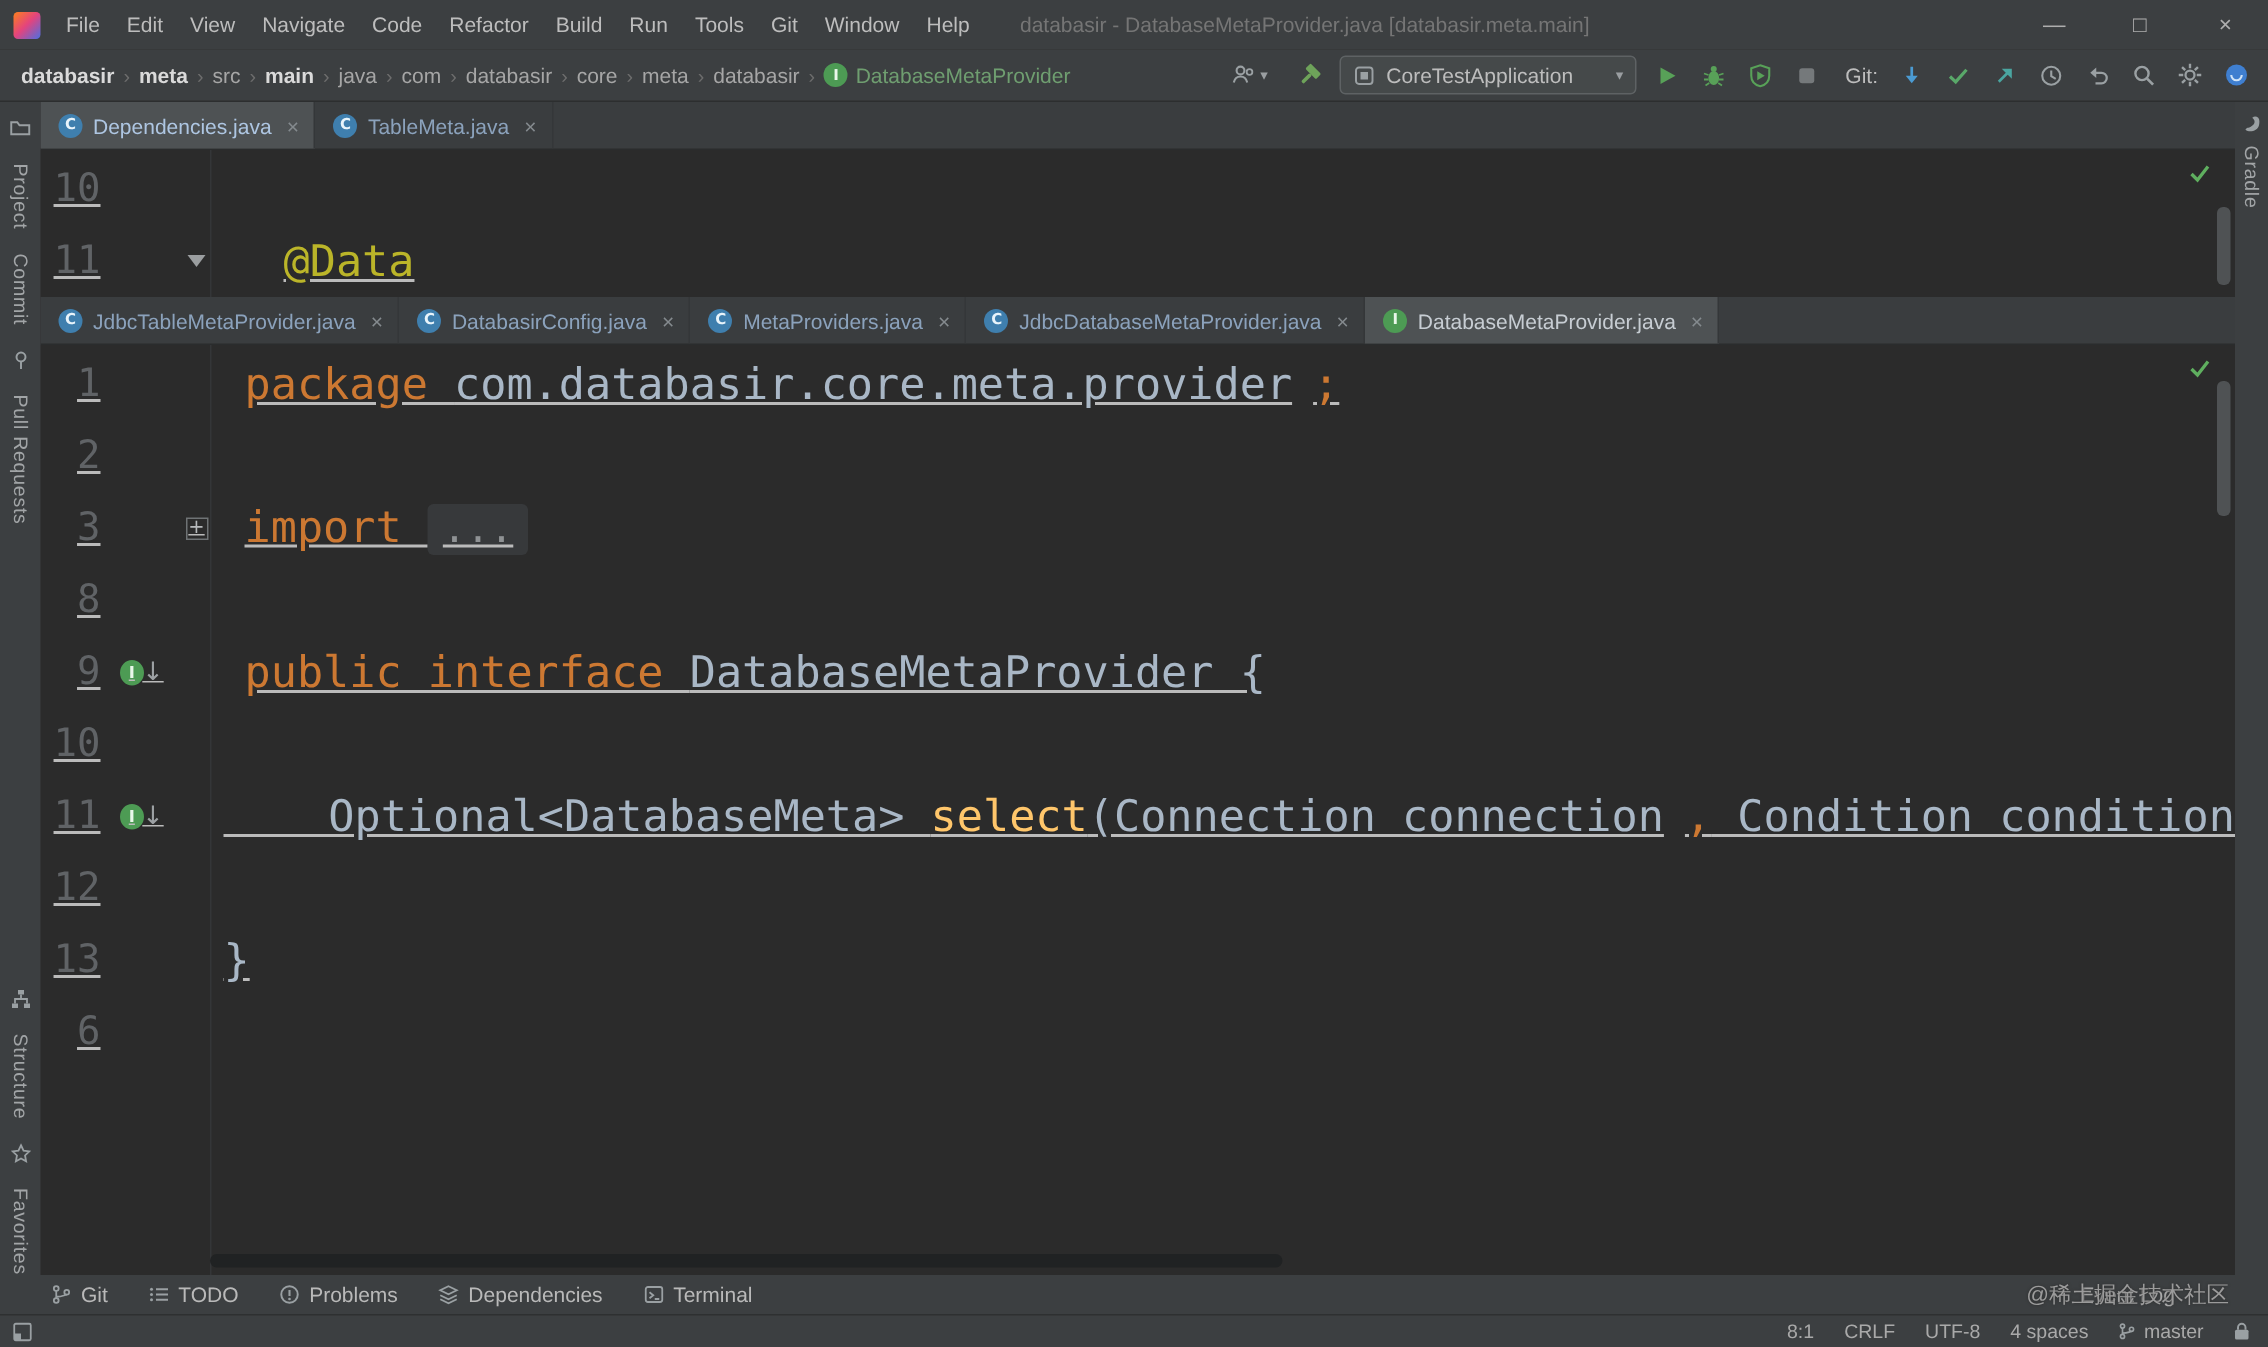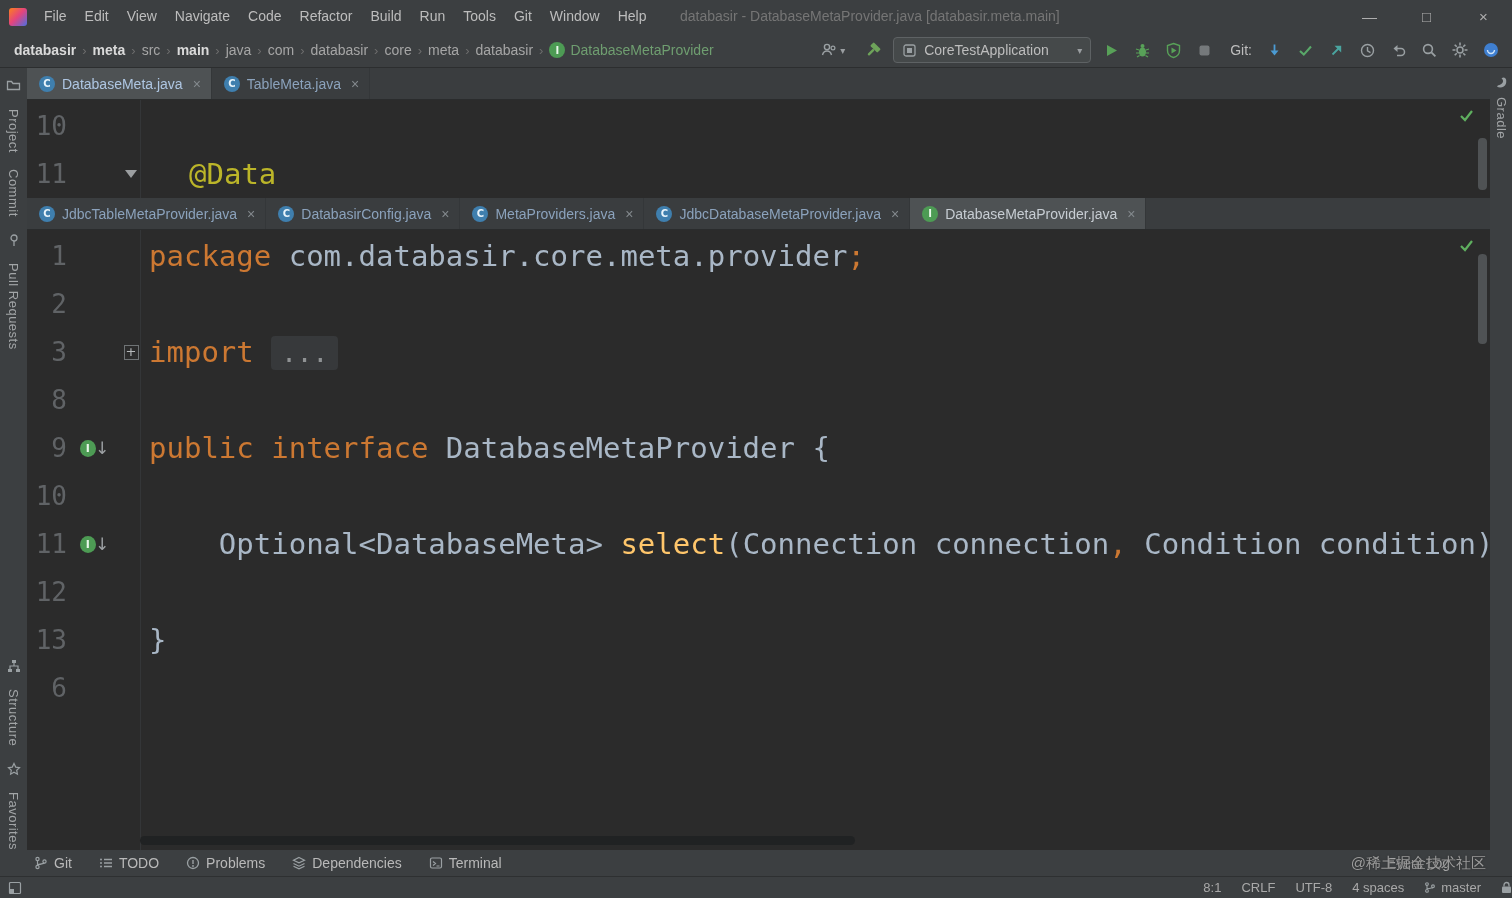--- a/index.html
+++ b/index.html
@@ -43,31 +43,31 @@
   .main { position:absolute; top:68px; left:27px; right:22px; bottom:48px; background:#2b2b2b; display:flex; flex-direction:column; }
   .tabbar { height:32px; background:#3a3d3f; border-bottom:1px solid #2a2c2d; display:flex; align-items:stretch; flex:0 0 32px; }
   .tab { display:flex; align-items:center; gap:7px; padding:0 10px 0 12px; font-size:14px; color:#8ba2bc; border-right:1px solid #343739; white-space:nowrap; }
   .tab.sel { background:#4e5254; color:#aec6e2; }
   .tab.sel.light-text { color:#c7cdd3; }
   .tab .close { color:#848a8e; font-size:14px; margin-left:3px; }
   .ball { width:16px; height:16px; border-radius:50%; display:inline-flex; align-items:center; justify-content:center; font-size:10px; font-weight:bold; font-family:"DejaVu Sans", sans-serif; flex:0 0 16px; }
   .ball.cls { background:#3f7fae; color:#e8f4fb; }
   .ball.ifc { background:#4d9b54; color:#e9f7ea; }
 
-  .editor { position:relative; background:#2b2b2b; overflow:hidden; }
+  .editor { position:relative; background:#2b2b2b; overflow:hidden;text-decoration:underline; }
   .editor.top { flex:0 0 98px; }
   .editor.bottom { flex:1; }
   .gutter-sep { position:absolute; top:0; bottom:0; left:113px; width:1px; background:#343638; }
   .lines { position:relative; padding-top:2px; }
   .line { display:flex; height:48px; align-items:center; }
   .ln { flex:0 0 40px; text-align:right; font-family:"DejaVu Sans Mono", monospace; font-size:26px; color:#606366; }
   .gslot { flex:0 0 55px; display:flex; align-items:center; justify-content:center; }
   .fslot { flex:0 0 18px; display:flex; align-items:center; justify-content:center; }
   .code { font-family:"DejaVu Sans Mono", monospace; font-size:29px; line-height:48px; white-space:pre; padding-left:9px; }
-  .tok.kw { color:#cc7832; }
+  .tok.kw { color:#cc7832;margin-left:14px; }
   .tok.plain { color:#a9b7c6; }
   .tok.method { color:#ffc66b; }
   .tok.ann { color:#bbb529;margin-left:40px; }
   .tok.fold { background:#37393b; color:#8f9294; border-radius:4px; padding:2px 10px; font-size:26px; }
   .impl { display:flex; align-items:center; }
   .impl .ball { width:17px; height:17px; font-size:11px; }
   .impl .darr { color:#9da1a4; font-size:17px; margin-left:-1px; font-family:"DejaVu Sans", sans-serif; }
   .fold-plus { width:15px; height:15px; border:1px solid #6f7375; color:#b6b9bb; font-size:13px; line-height:12px; text-align:center; background:#2b2b2b; font-family:"DejaVu Sans", sans-serif; }
   .fold-open { width:0; height:0; border-left:6px solid transparent; border-right:6px solid transparent; border-top:8px solid #9b9ea0; }
   .inspect-ok { position:absolute; right:16px; top:9px; }
@@ -76,21 +76,21 @@
   .editor.bottom .vthumb { top:24px; height:90px; }
   .hthumb { position:absolute; left:113px; bottom:5px; width:715px; height:9px; border-radius:5px; background:#202223; }
 
   
   .bottombar { position:absolute; left:0; right:0; bottom:22px; height:26px; background:#3c3f41; display:flex; align-items:center; gap:27px; padding-left:34px; font-size:14px; color:#b9b9b9; z-index:25; }
   .bb-item { display:flex; align-items:center; gap:6px; }
   .eventlog { margin-left:auto; margin-right:62px; display:flex; align-items:center; gap:6px; color:#a9a9a9; }
   .watermark { position:absolute; right:26px; bottom:25px; font-size:15px; color:#9b9b9b; z-index:40; text-shadow:0 0 2px #2b2b2b; }
 
   
-  .statusbar { position:absolute; left:0; right:0; bottom:0; height:22px; background:#3c3f41; border-top:1px solid #2e3031; display:flex; align-items:center; font-size:13px; color:#a9a9a9; padding:0 0 0 8px; z-index:26; }
+  .statusbar { position:absolute; left:0; right:0; bottom:0; height:22px; background:#3c3f41; border-top:1px solid #2e3031; display:flex; align-items:center; font-size:13px; color:#a9a9a9; padding:0 12px 0 8px; z-index:26; }
   .sb-right { margin-left:auto; display:flex; align-items:center; gap:20px; }
   .sb-item { display:flex; align-items:center; gap:5px; }
 </style>
 </head>
 <body>
 
 <div class="titlebar">
   <div class="logo"></div>
   <span class="menu-item">File</span>
   <span class="menu-item">Edit</span>
@@ -271,21 +271,21 @@
     </svg>
   <span class="vlabel">Gradle</span>
   <span class="stripe-spacer"></span>
 </div>
 
 <div class="main">
 
   <div class="tabbar">
     <div class="tab sel">
       <span class="ball cls">C</span>
-      <span>DatabaseMeta.java</span>
+      <span>Dependencies.java</span>
       <span class="close">×</span>
     </div>
     <div class="tab">
       <span class="ball cls">C</span>
       <span>TableMeta.java</span>
       <span class="close">×</span>
     </div>
   </div>
 
   <div class="editor top">

